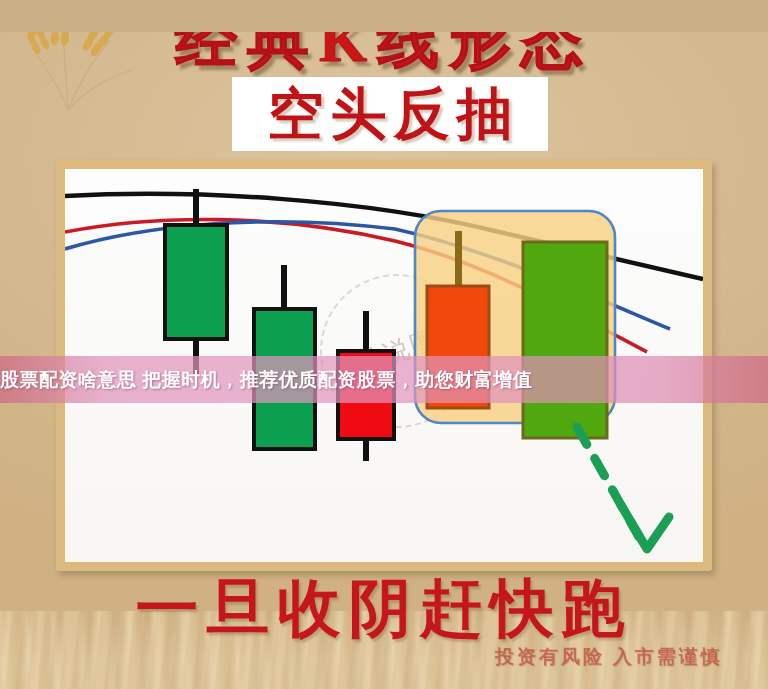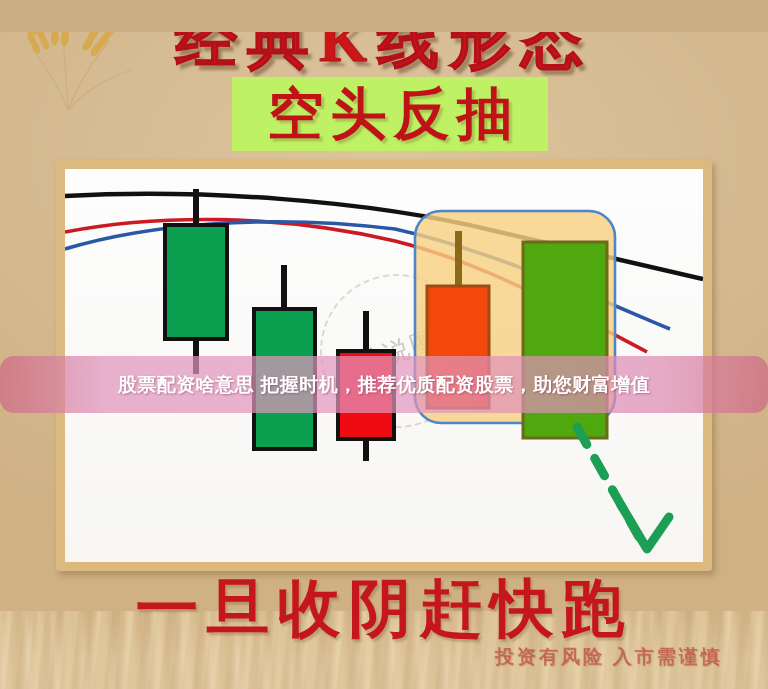--- a/index.html
+++ b/index.html
@@ -86,21 +86,21 @@
     white-space: nowrap;
     -webkit-text-stroke: 1px #b3101a;
   }
 
   .subtitle-box {
     position: absolute;
     left: 232px;
     top: 45px;
     width: 316px;
     height: 74px;
-    background: #bef264;
+    background: #ffffff;
     display: flex;
     align-items: center;
     justify-content: center;
   }
   .subtitle-text {
     font-family: "Liberation Serif", "DejaVu Serif", serif;
     font-weight: bold;
     font-size: 56px;
     letter-spacing: 7px;
     color: #c01317;
@@ -156,31 +156,30 @@
     letter-spacing: 2px;
     pointer-events: none;
   }
 
   
   .ad-banner {
     position: absolute;
     left: 0;
     right: 0;
     top: 324px;
-    height: 57px;
+    height: 47px;
     background: linear-gradient(to right,
         rgba(206,104,132,0.72) 0%,
         rgba(224,148,188,0.72) 14%,
         rgba(226,150,190,0.70) 50%,
         rgba(222,140,178,0.72) 86%,
         rgba(206,104,132,0.72) 100%);
     display: flex;
     align-items: center;
-    justify-content: center;
-    border-radius: 14px;
+    justify-content: flex-start;
   }
   .ad-text {
     color: #ffffff;
     font-size: 19px;
     font-weight: bold;
     letter-spacing: 0.5px;
     white-space: nowrap;
     text-shadow: 1px 1px 2px rgba(120,40,80,0.45);
     font-family: "Liberation Sans", "DejaVu Sans", sans-serif;
   }

